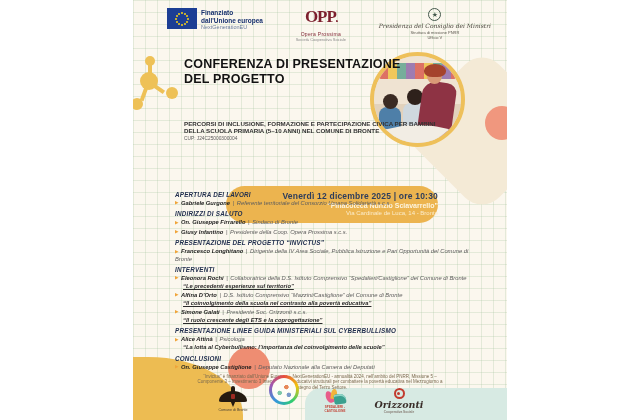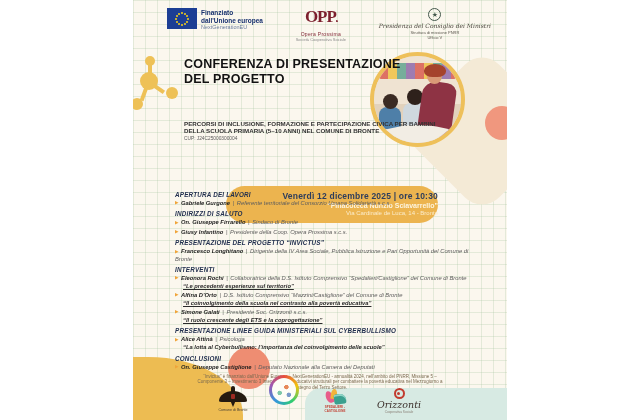--- a/index.html
+++ b/index.html
@@ -118,21 +118,21 @@
                       radial-gradient(circle at 60% 38%, #e78a5a 2px, transparent 2.5px),
                       radial-gradient(circle at 70% 70%, #7a9ac9 2px, transparent 2.5px); }
 
   .logo-sped { position:absolute; left:182px; top:390px; width:40px; text-align:center; z-index:3; }
   .sped-icon { position:relative; width:24px; height:15px; margin:0 auto 1px; }
   .sped-p1 { position:absolute; left:3px; top:1px; width:7px; height:12px; background:#e85d8a; border-radius:60% 60% 0 60%; transform:rotate(-20deg); }
   .sped-p2 { position:absolute; left:8px; top:-1px; width:6px; height:10px; background:#f3b33b; border-radius:60% 60% 60% 0; transform:rotate(8deg); }
   .sped-p3 { position:absolute; left:11px; top:4px; width:12px; height:10px; background:#3aa08f; border-radius:2px 6px 2px 2px; transform:rotate(-8deg); box-shadow:inset 0 2px 0 #8fd3c6; }
   .sped-label { font-size:2.9px; line-height:3.6px; font-weight:700; color:#c0392b; letter-spacing:.1px; }
 
-  .logo-oriz { position:absolute; left:236px; top:388px; width:60px; text-align:center; z-index:3; }
+  .logo-oriz { position:absolute; left:236px; top:388px; width:60px; text-align:center; z-index:3;font-weight:bold; }
   .oriz-icon { position:relative; width:11px; height:11px; border:2px solid #c23b2e; border-radius:50%; margin:0 auto 1px; }
   .oriz-dot { position:absolute; left:1.5px; top:1.5px; width:3px; height:3px; background:#c23b2e; border-radius:50%; }
   .oriz-name { font-family:"DejaVu Serif", serif; font-style:italic; font-size:9.5px; line-height:10px; color:#3a2e2a; }
   .oriz-sub { font-size:3.2px; line-height:4px; color:#8a8078; }
 </style>
 </head>
 <body>
 
 <div class="stage">
   <div class="poster">

